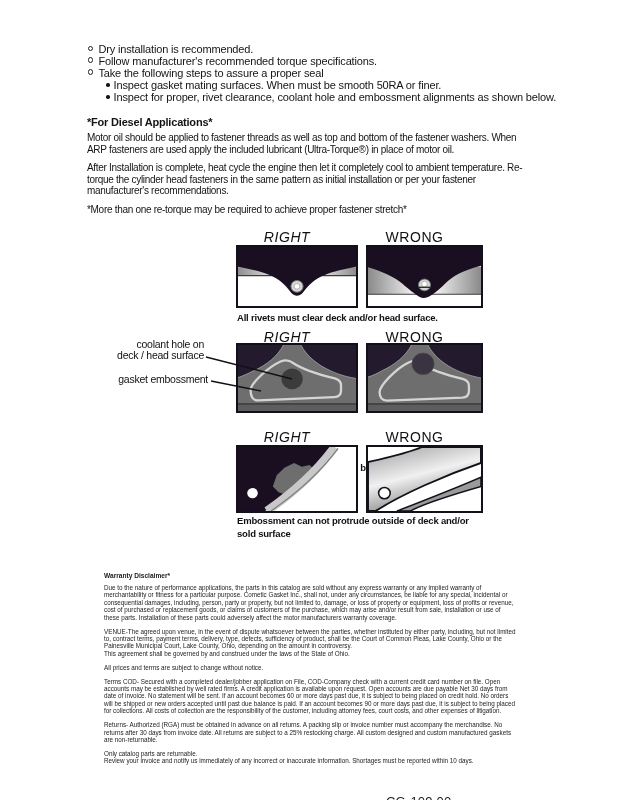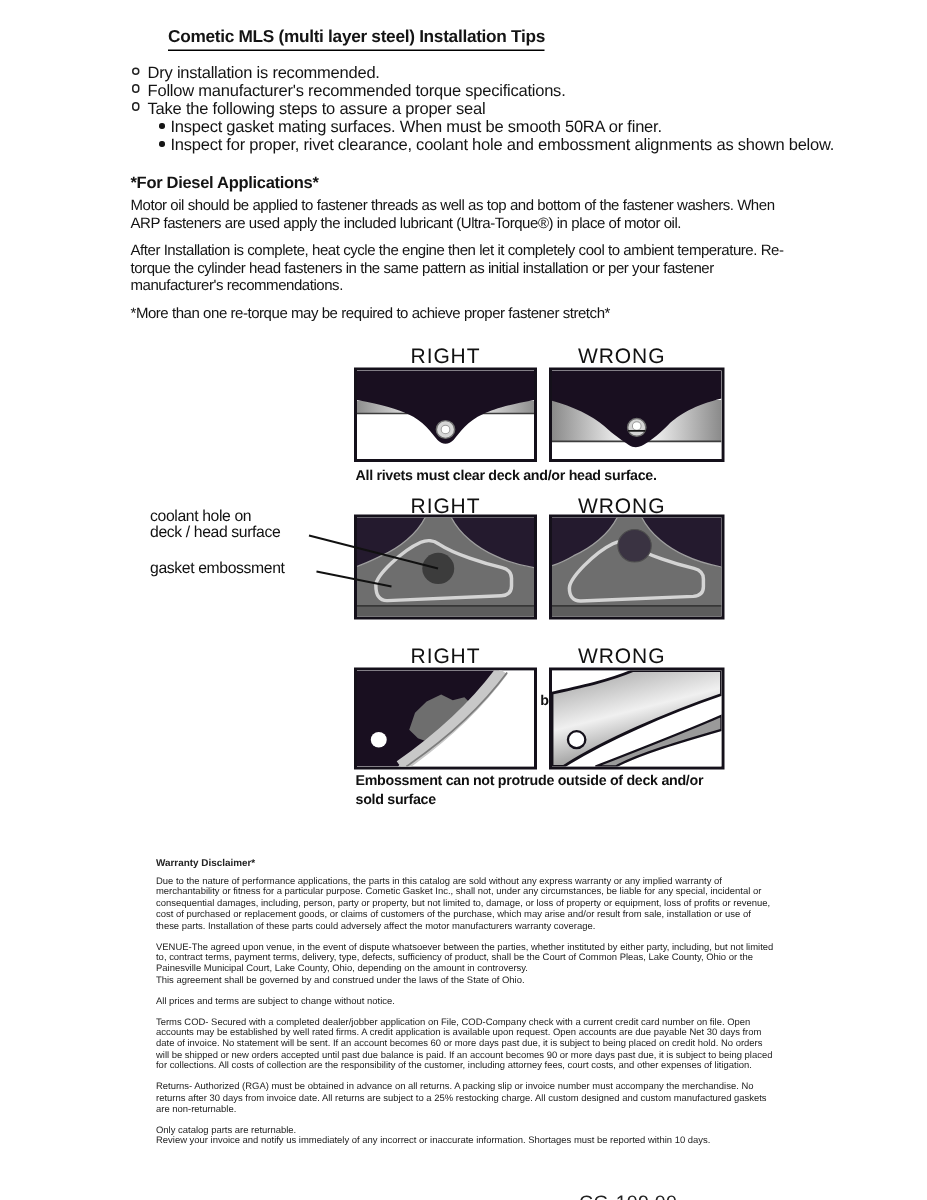--- a/index.html
+++ b/index.html
@@ -15,52 +15,51 @@
   .b-marker{display:inline-block;width:3.4px;height:3.4px;border:1px solid #222;border-radius:50%;
             margin-right:5px;vertical-align:2px;}
   .s-marker{display:inline-block;width:3.6px;height:3.6px;background:#151515;border-radius:50%;
             margin-right:4px;vertical-align:2px;}
 
   .diesel-heading{position:absolute;left:87px;top:116px;font-size:11px;font-weight:700;letter-spacing:-0.2px;}
   .paras{position:absolute;left:87px;top:132px;width:465px;}
   .para{margin:0 15px 7px 0;font-size:10px;line-height:11.6px;letter-spacing:-0.3px;}
 
   .dg-label{position:absolute;font-size:14px;letter-spacing:0.6px;text-align:center;color:#111;}
-  .lbl-r{left:236px;width:122px;} .lbl-w{left:356px;width:117px;}
+  .lbl-r{left:226px;width:122px;font-style:italic;} .lbl-w{left:356px;width:117px;}
   .row1-lbl{top:229px;} .row2-lbl{top:329px;} .row3-lbl{top:429px;}
 
   .panel{position:absolute;border:2px solid #14101a;box-sizing:border-box;background:#fff;}
   .panel svg{display:block;width:100%;height:100%;}
   .p-r1r{left:236px;top:245px;width:122px;height:63px;}
   .p-r1w{left:366px;top:245px;width:117px;height:63px;}
   .p-r2r{left:236px;top:343px;width:122px;height:70px;}
   .p-r2w{left:366px;top:343px;width:117px;height:70px;}
   .p-r3r{left:236px;top:445px;width:122px;height:68px;}
   .p-r3w{left:366px;top:445px;width:117px;height:68px;}
 
   .caption{position:absolute;left:237px;font-size:9.5px;font-weight:700;letter-spacing:-0.2px;line-height:12.5px;color:#111;}
   .cap1{top:312px;} .cap2{top:414px;margin-top:48px;} .cap3{top:515px;width:250px;}
 
-  .ann{position:absolute;font-size:10.5px;letter-spacing:-0.25px;line-height:10.5px;text-align:left;color:#111;}
+  .ann{position:absolute;font-size:10.5px;letter-spacing:-0.25px;line-height:10.5px;text-align:right;color:#111;}
   .ann1{left:100px;top:339px;width:104px;}
   .ann2{left:100px;top:374px;width:108px;}
   .leader-overlay{position:absolute;left:0;top:330px;width:618px;height:100px;pointer-events:none;}
 
   .legal{position:absolute;left:104px;top:572px;width:412px;color:#222;}
   .legal-heading{font-size:6.6px;font-weight:700;margin-bottom:5px;}
   .legal-para{font-size:6.3px;line-height:7.4px;margin:0 0 6.5px 0;white-space:pre-line;letter-spacing:0;}
 
   .footer{position:absolute;left:386px;top:760px;font-size:13px;letter-spacing:0.2px;color:#222;margin-top:34px;}
 </style>
 </head>
 <body>
 
 <div class="page">
 
-  <h1 class="title">Cometic MLS (multi layer steel) Installation Tips</h1>
 
   <div class="bullets">
 
       <div class="b-row"><span class="b-marker"></span><span>Dry installation is recommended.</span></div>
 
       <div class="b-row"><span class="b-marker"></span><span>Follow manufacturer's recommended torque specifications.</span></div>
 
       <div class="b-row"><span class="b-marker"></span><span>Take the following steps to assure a proper seal</span></div>
     </div>
 

